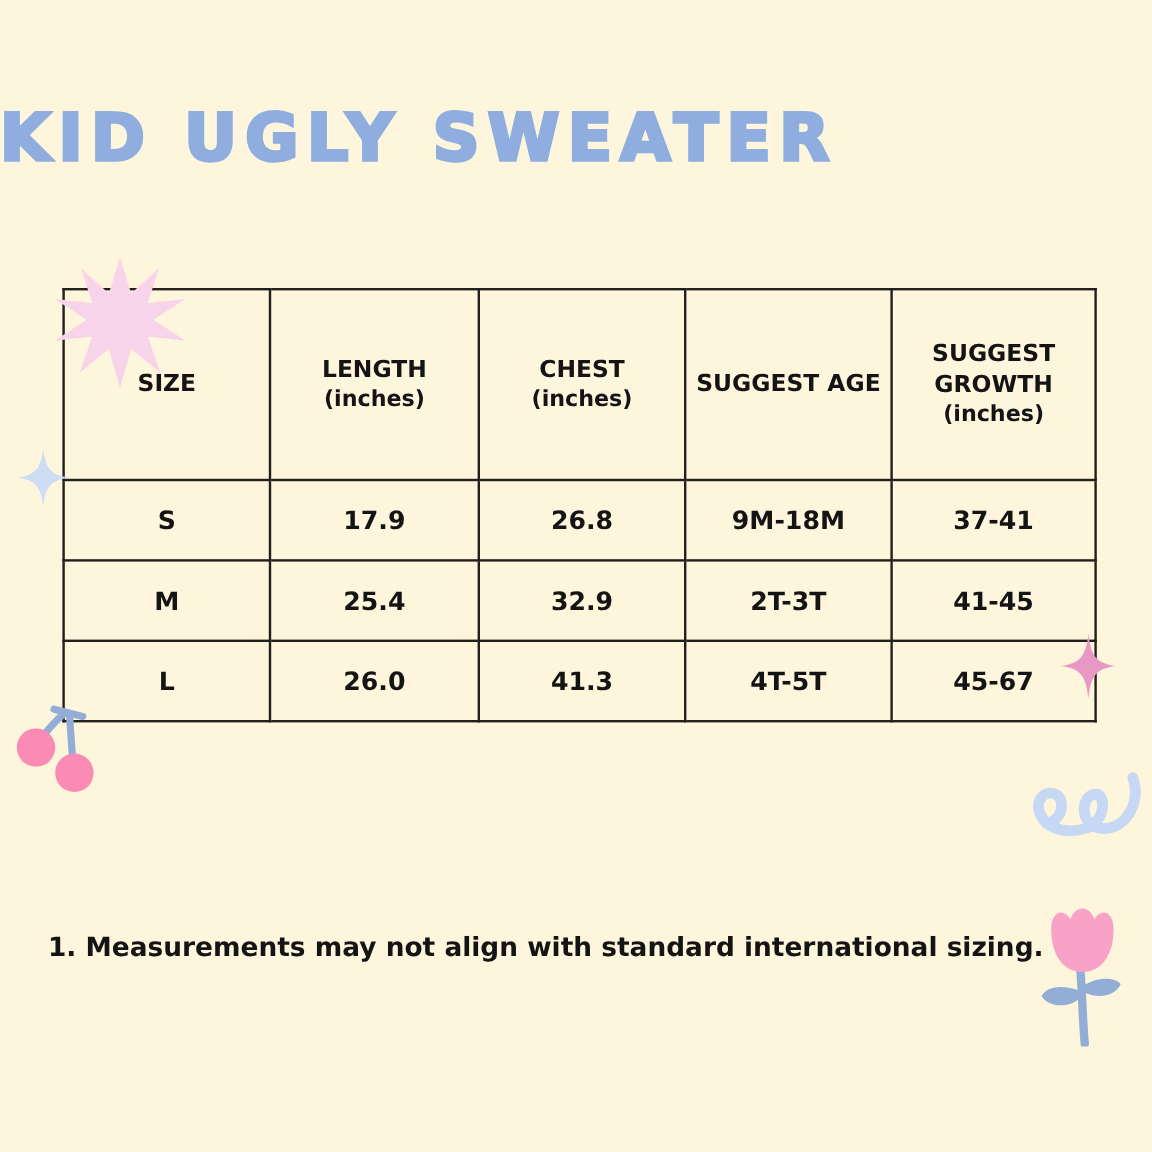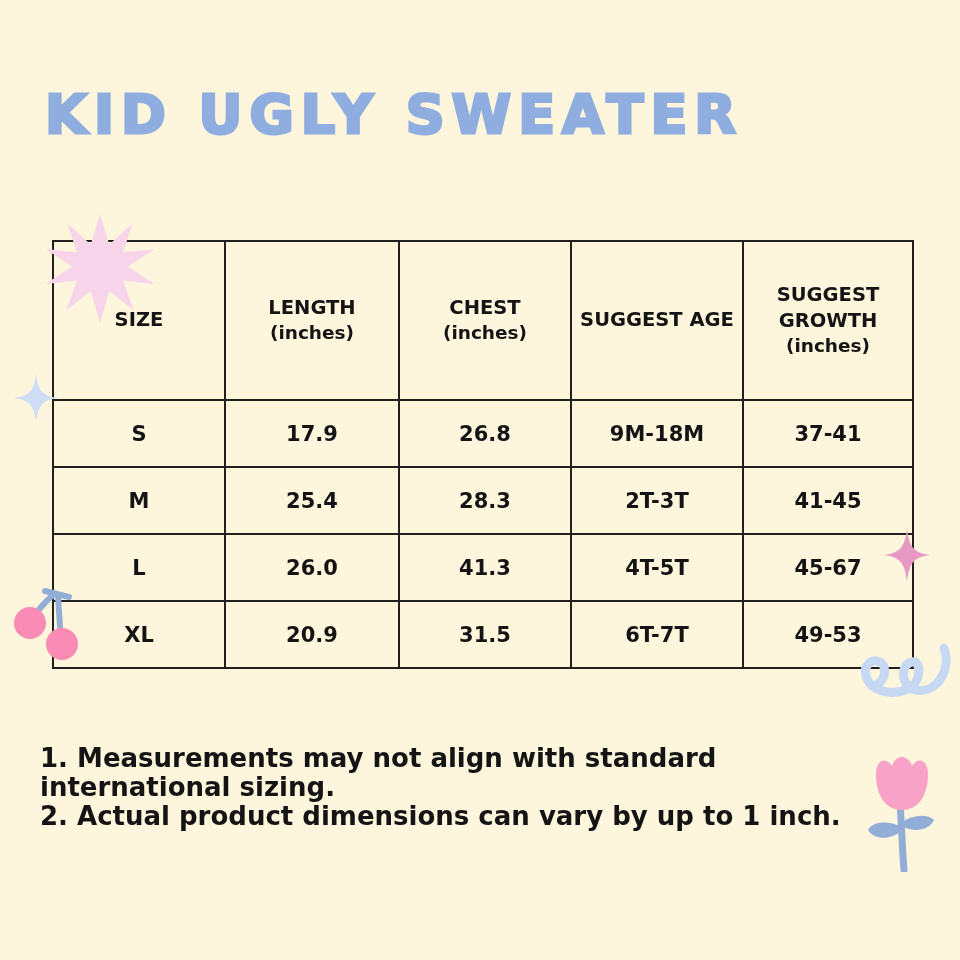--- a/index.html
+++ b/index.html
@@ -14,21 +14,20 @@
     position: relative;
     overflow: hidden;
   }
 
   
   .title-wrap {
     position: absolute;
     top: 88px;
     left: 0;
     width: 788px;
-    text-align: center;
   }
   .title {
     font-family: "DejaVu Sans", sans-serif;
     font-size: 54px;
     font-weight: 700;
     letter-spacing: 7px;
     color: #8fadde;
     line-height: 1;
     -webkit-text-stroke: 3px #8fadde;
     paint-order: stroke fill;
@@ -72,25 +71,25 @@
   col.c-size   { width: 172px; }
   col.c-length { width: 174px; }
   col.c-chest  { width: 172px; }
   col.c-age    { width: 172px; }
   col.c-growth { width: 170px; }
 
   
   .notes {
     position: absolute;
     left: 40px;
-    top: 744px;
+    top: 776px;
     width: 860px;
     font-family: "DejaVu Sans", sans-serif;
     font-weight: 700;
-    font-size: 26px;
+    font-size: 22px;
     line-height: 29px;
     color: #141414;
   }
   .notes .note-line { white-space: normal; }
 
   
   .deco { position: absolute; pointer-events: none; }
   #deco-star      { left: 42px;  top: 212px; }
   #deco-sparkle-b { left: 14px;  top: 374px; }
   #deco-cherry    { left: 12px;  top: 582px; }
@@ -139,44 +138,36 @@
     <tr>
       <td>S</td>
       <td>17.9</td>
       <td>26.8</td>
       <td>9M-18M</td>
       <td>37-41</td>
     </tr>
     <tr>
       <td>M</td>
       <td>25.4</td>
-      <td>28.3</td>
+      <td>32.9</td>
       <td>2T-3T</td>
       <td>41-45</td>
     </tr>
     <tr>
       <td>L</td>
       <td>26.0</td>
       <td>41.3</td>
       <td>4T-5T</td>
       <td>45-67</td>
     </tr>
-    <tr>
-      <td>XL</td>
-      <td>20.9</td>
-      <td>31.5</td>
-      <td>6T-7T</td>
-      <td>49-53</td>
-    </tr>
   </tbody>
 </table>
 
 <div class="notes">
   <div class="note-line">1. Measurements may not align with standard international sizing.</div>
-  <div class="note-line">2. Actual product dimensions can vary by up to 1 inch.</div>
 </div>
 
 <div class="deco" id="deco-star">
   <svg width="116" height="116" viewBox="0 0 100 100" aria-hidden="true">
     <path d="M50 2 L58 28 L78 10 L70 35 L97 32 L74 47 L97 62 L70 59 L79 85 L58 68 L50 96 L42 68 L21 85 L30 59 L3 62 L26 47 L3 32 L30 35 L22 10 L42 28 Z" fill="#f8d4ea"></path>
   </svg>
 </div>
 
 <div class="deco" id="deco-sparkle-b">
   <svg width="44" height="48" viewBox="0 0 44 48" aria-hidden="true">

